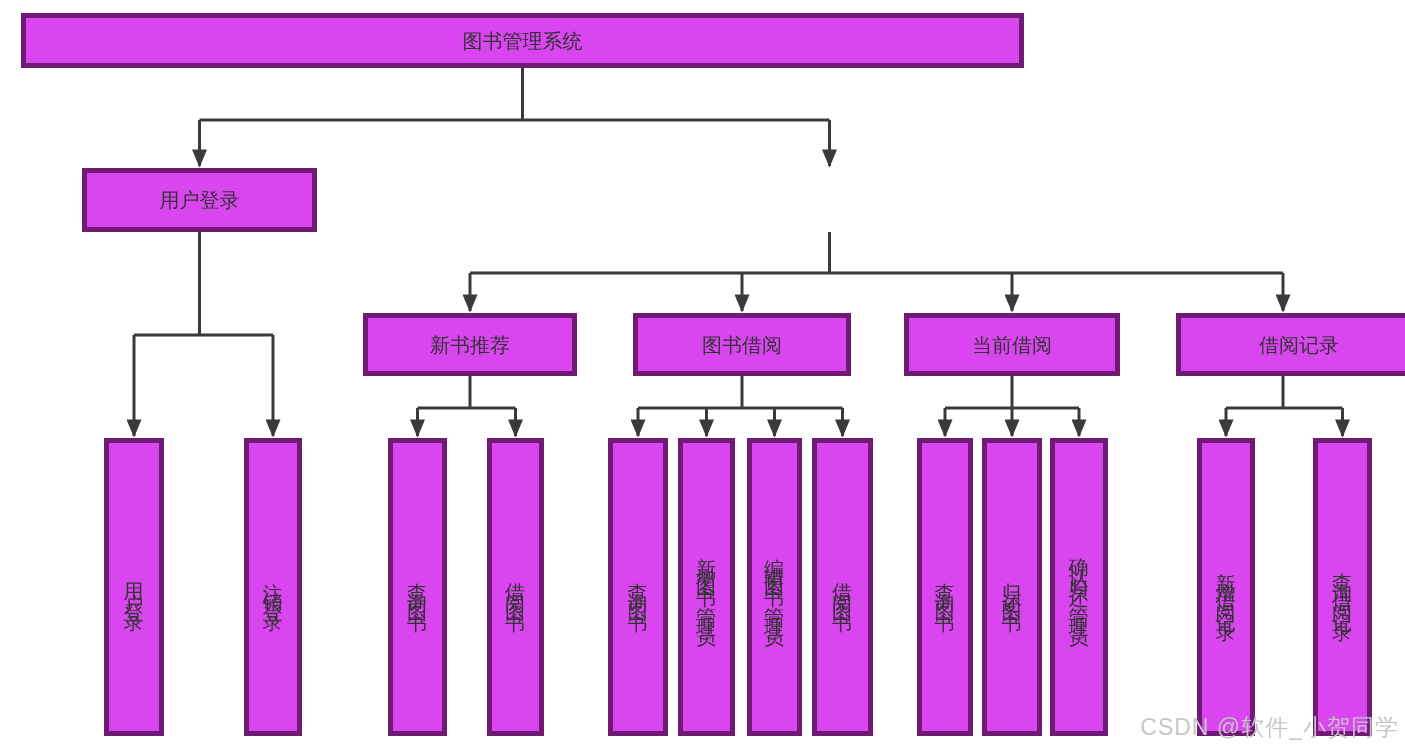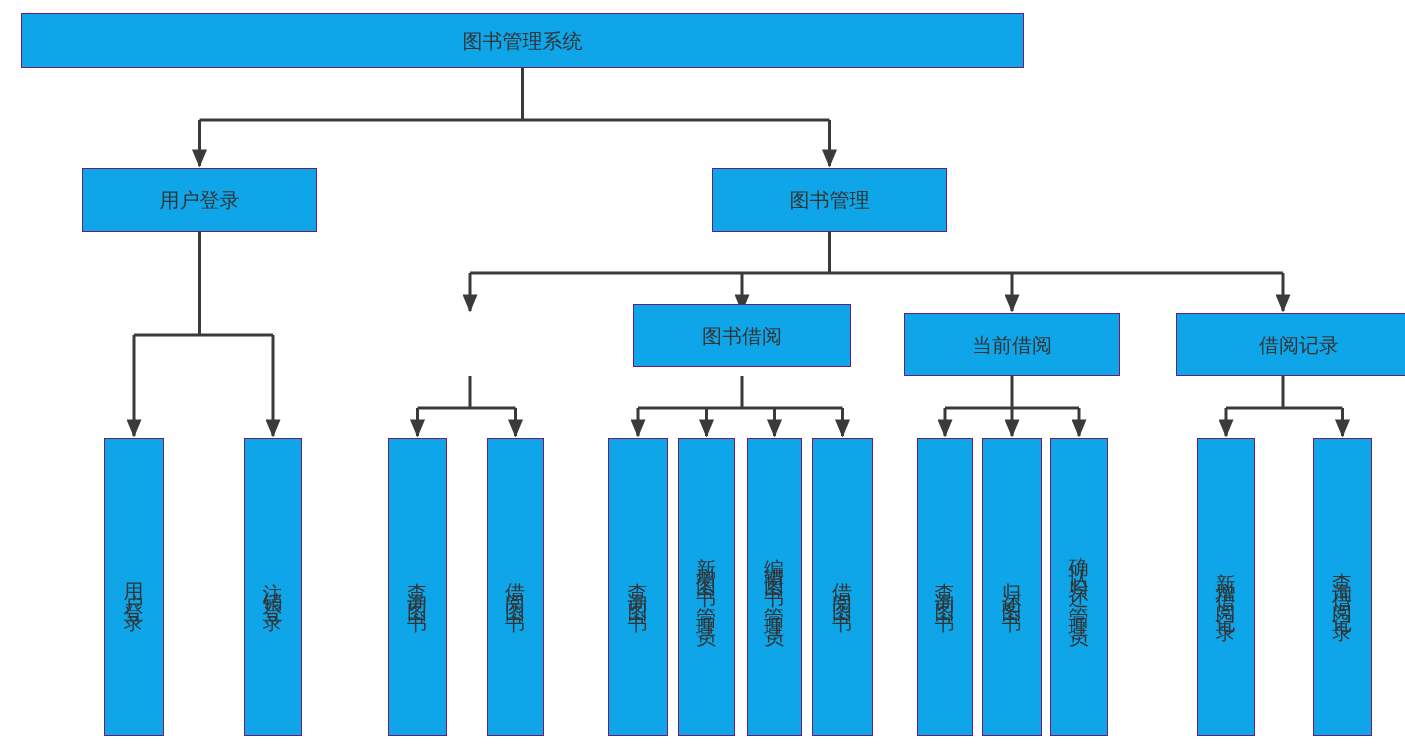--- a/index.html
+++ b/index.html
@@ -7,22 +7,22 @@
     position:relative;
     width:1405px;height:747px;
     background:#ffffff;
     overflow:hidden;
     font-family:"Liberation Sans","DejaVu Sans",sans-serif;
   }
   #connectors{position:absolute;left:0;top:0;width:1405px;height:747px;z-index:1;}
   .node{
     position:absolute;
     box-sizing:border-box;
-    border:1px solid #701a75;
-    background:#0ea5e9;
+    border:5px solid #701a75;
+    background:#d946ef;
     color:#333333;
     display:flex;
     align-items:center;
     justify-content:center;
     z-index:2;
     font-size:20px;
     line-height:1;
   }
   .leaf{
     writing-mode:vertical-lr;
@@ -92,34 +92,35 @@
       <path d="M1283 376 V408"></path>
       <path d="M1226 408 H1342.5"></path>
       <path d="M1226 408 V436" marker-end="url(#arrow)"></path>
       <path d="M1342.5 408 V436" marker-end="url(#arrow)"></path>
     </g>
   </svg>
 
   <div class="node" style="left:21px;top:13px;width:1003px;height:55px;">图书管理系统</div>
 
   <div class="node" style="left:82px;top:168px;width:235px;height:64px;">用户登录</div>
-  <div class="node" style="left:712px;top:168px;width:235px;height:64px;">图书管理</div>
 
-  <div class="node" style="left:633px;top:304px;width:218px;height:63px;">图书借阅</div>
+  <div class="node" style="left:363px;top:313px;width:214px;height:63px;">新书推荐</div>
+  <div class="node" style="left:633px;top:313px;width:218px;height:63px;">图书借阅</div>
   <div class="node" style="left:904px;top:313px;width:216px;height:63px;font-family:Liberation Serif, serif;">当前借阅</div>
   <div class="node" style="left:1176px;top:313px;width:246px;height:63px;">借阅记录</div>
 
   <div class="node leaf" style="left:104px;top:438px;width:60px;height:298px;">用户登录</div>
   <div class="node leaf" style="left:244px;top:438px;width:58px;height:298px;">注销登录</div>
   <div class="node leaf" style="left:388px;top:438px;width:59px;height:298px;">查询图书</div>
   <div class="node leaf" style="left:487px;top:438px;width:57px;height:298px;">借阅图书</div>
   <div class="node leaf" style="left:608px;top:438px;width:60px;height:298px;">查询图书</div>
   <div class="node leaf" style="left:678px;top:438px;width:57px;height:298px;">新增图书（管理员）</div>
   <div class="node leaf" style="left:747px;top:438px;width:55px;height:298px;">编辑图书（管理员）</div>
   <div class="node leaf" style="left:812px;top:438px;width:61px;height:298px;">借阅图书</div>
   <div class="node leaf" style="left:917px;top:438px;width:56px;height:298px;">查询图书</div>
   <div class="node leaf" style="left:982px;top:438px;width:60px;height:298px;">归还图书</div>
   <div class="node leaf" style="left:1050px;top:438px;width:58px;height:298px;">确认归还（管理员）</div>
   <div class="node leaf" style="left:1197px;top:438px;width:58px;height:298px;">新增借阅记录</div>
   <div class="node leaf" style="left:1313px;top:438px;width:59px;height:298px;">查询借阅记录</div>
 
+  <div id="watermark">CSDN @软件_小贺同学</div>
 
 </div>
 
 </body></html>

